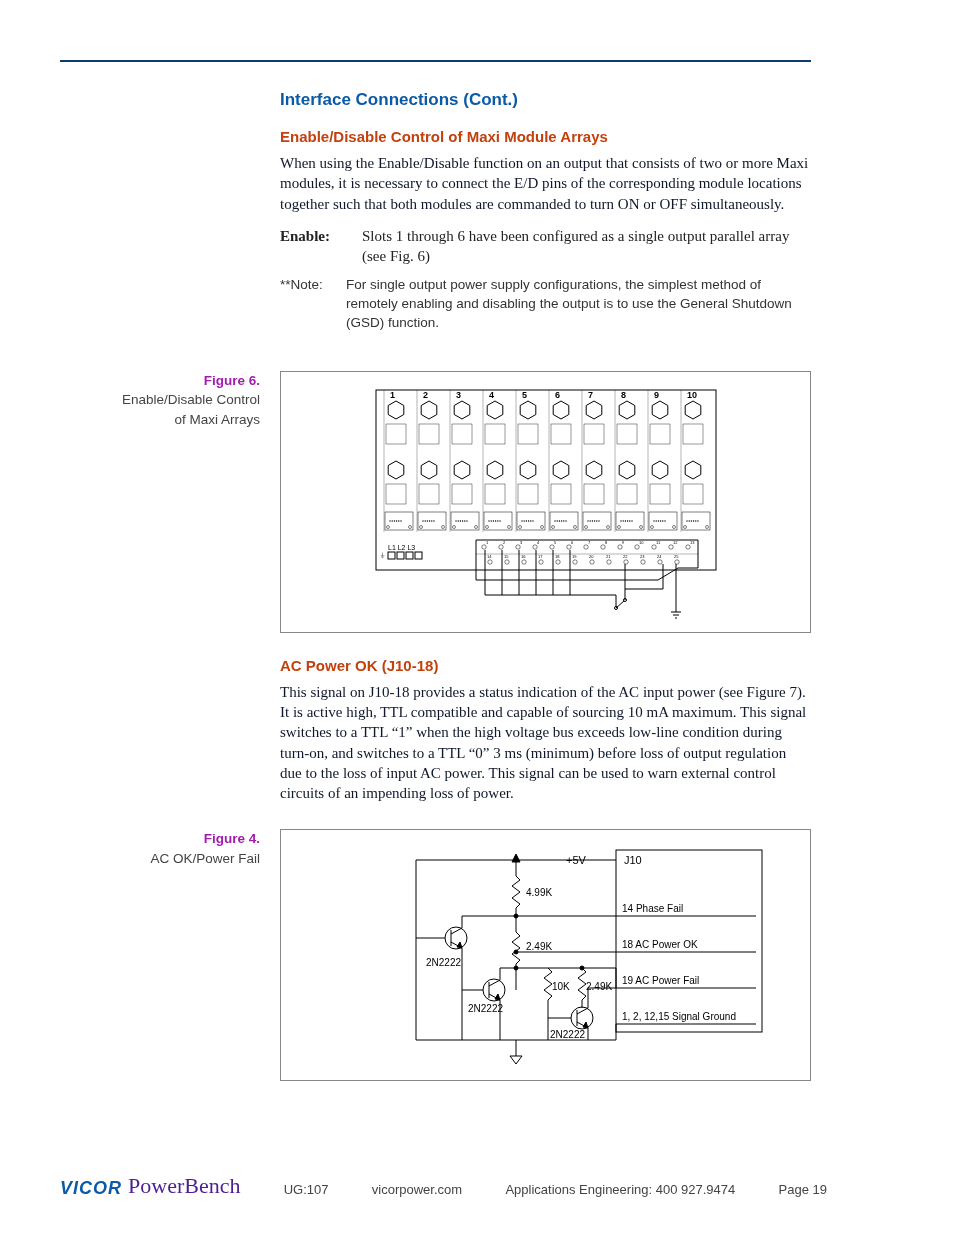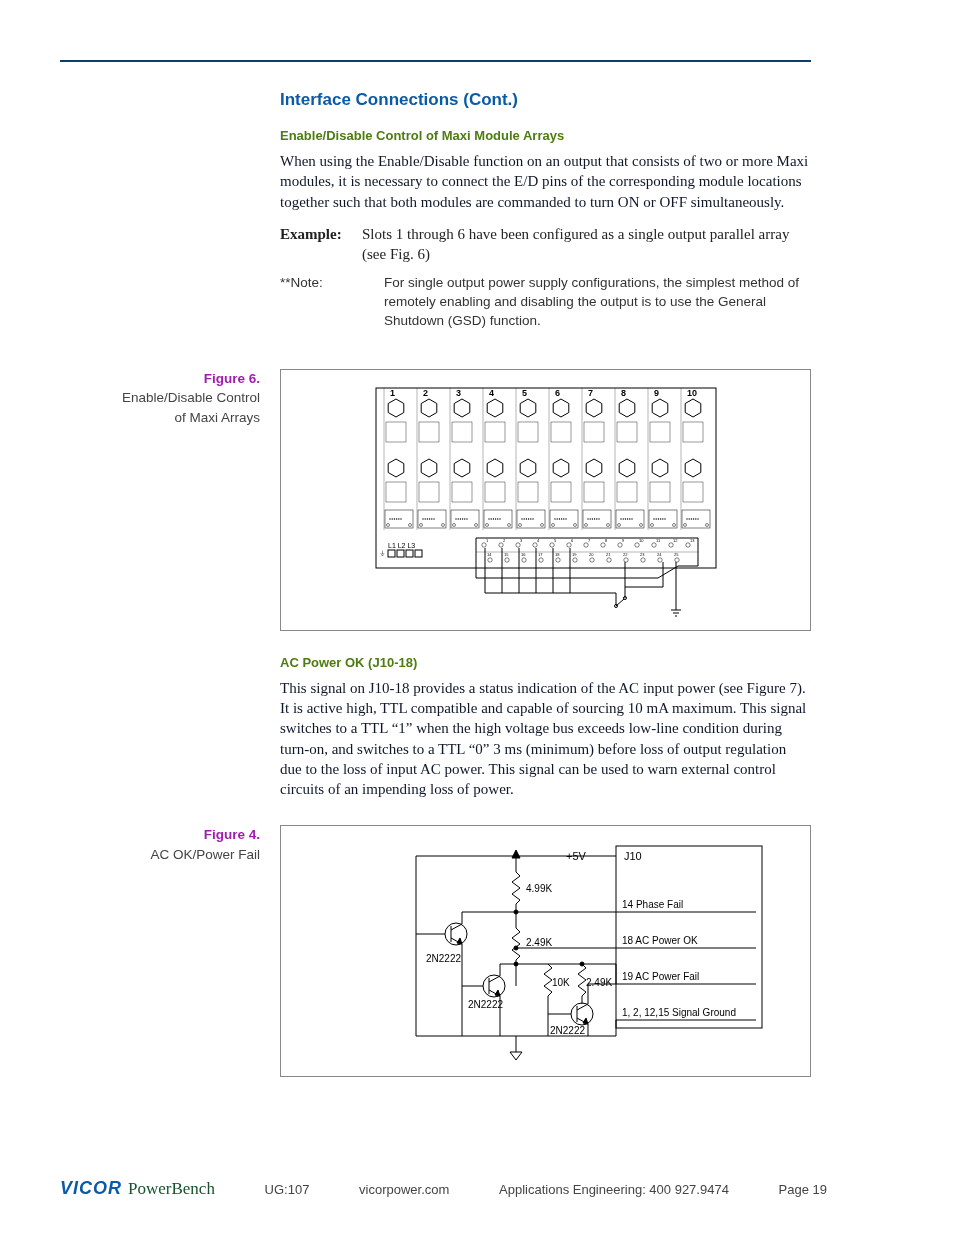--- a/index.html
+++ b/index.html
@@ -23,22 +23,22 @@
   h2.section {
     font-family: "Myriad Pro", "Segoe UI", Arial, sans-serif;
     color: #0b5aa8;
     font-weight: 700;
     font-size: 17px;
     margin-bottom: 18px;
   }
   h3.sub {
     font-family: "Myriad Pro", "Segoe UI", Arial, sans-serif;
     font-weight: 700;
-    font-size: 13px;
-    color: #4d7c0f;
+    font-size: 15px;
+    color: #c2410c;
     margin-bottom: 8px;
   }
   p.body {
     font-size: 15px;
     line-height: 1.35;
     margin-bottom: 12px;
     color: #0f172a;
   }
   .example-row {
     display: flex;
@@ -50,21 +50,20 @@
     font-weight: 700;
     width: 82px; flex: 0 0 82px;
   }
   .note-row {
     display: flex;
     font-family: "Myriad Pro", "Segoe UI", Arial, sans-serif;
     font-size: 13.5px;
     line-height: 1.4;
     color: #333;
     margin-bottom: 10px;
-    gap: 38px;
   }
   .note-row .lbl { font-weight: 400; width: 66px; flex: 0 0 66px; }
   .figcap {
     font-family: "Myriad Pro", "Segoe UI", Arial, sans-serif;
     text-align: right;
     font-size: 13.5px;
     color: #444;
     line-height: 1.45;
   }
   .figcap .fignum { font-weight: 700; color: #a21caf; display: block; }
@@ -102,40 +101,40 @@
   .vicor {
     font-family: Arial, sans-serif;
     font-weight: 700;
     font-style: italic;
     letter-spacing: 1px;
     color: #0b5aa8;
     font-size: 18px;
   }
   .pb {
     font-family: "Times New Roman", Georgia, serif;
-    color: #14532d;
-    font-size: 17px;
+    color: #4c1d95;
+    font-size: 22px;
   }
   svg text { font-family: Arial, sans-serif; }
 </style>
 </head>
 <body>
 
 <div class="page">
   <div class="rule"></div>
 
   <div class="content">
 
     <div class="leftcol"></div>
     <div class="rightcol">
       <h2 class="section">Interface Connections (Cont.)</h2>
       <h3 class="sub">Enable/Disable Control of Maxi Module Arrays</h3>
       <p class="body">When using the Enable/Disable function on an output that consists of two or more Maxi modules, it is necessary to connect the E/D pins of the corresponding module locations together such that both modules are commanded to turn ON or OFF simultaneously.</p>
       <div class="example-row">
-        <span class="lbl">Example:</span>
+        <span class="lbl">Enable:</span>
         <span>Slots 1 through 6  have been configured as a single output parallel array (see Fig. 6)</span>
       </div>
       <div class="note-row">
         <span class="lbl">**Note:</span>
         <span>For single output power supply configurations, the simplest method of remotely enabling and disabling the output is to use the General Shutdown (GSD) function.</span>
       </div>
       <div class="gap-before-fig"></div>
     </div>
 
     <div class="leftcol">

